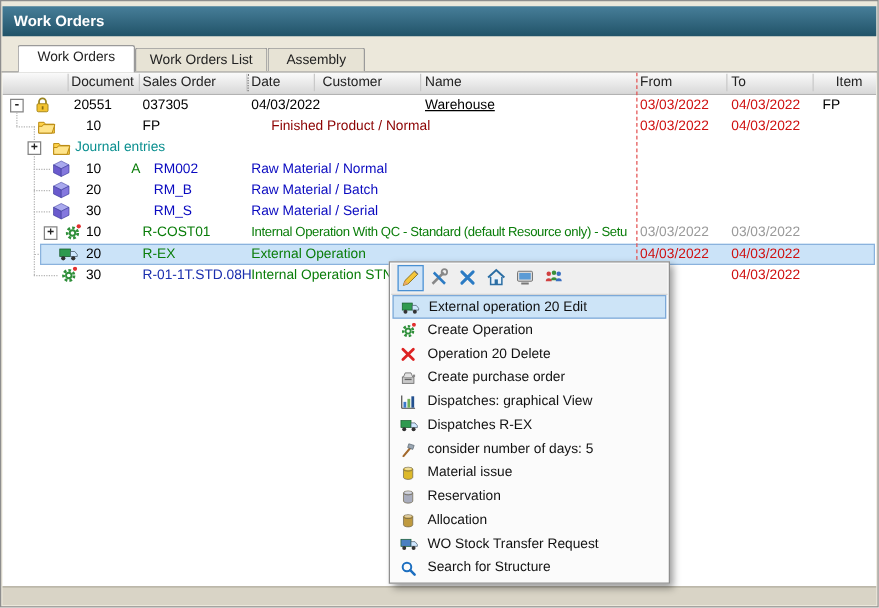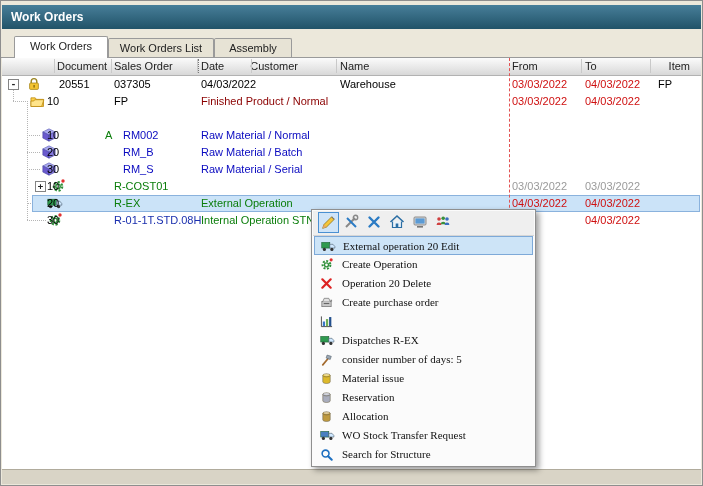--- a/index.html
+++ b/index.html
@@ -15,43 +15,43 @@
   .content{position:absolute;top:57px;left:1px;right:1px;bottom:15px;background:#fff;overflow:hidden;}
   .ghead{position:absolute;top:0;left:0;right:0;height:17px;background:linear-gradient(#fbfbfb,#d8d8d8);
        border-bottom:1px solid #b2b2b2;}
   .hc{position:absolute;top:0;height:17px;line-height:17px;font-size:11px;color:#222;white-space:nowrap;}
   .vsep{position:absolute;top:1px;width:1px;height:14px;background:#c9c9c9;}
   .dotmark{position:absolute;left:196px;top:1px;width:0;height:14px;border-left:1px dotted #777;}
   .reddash{position:absolute;left:507px;top:0;width:0;height:170px;border-left:1px dashed #e35252;z-index:4;}
   .grid{position:absolute;top:18px;left:0;right:0;height:153px;}
   .trow{position:absolute;left:0;width:100%;height:17px;}
   .c{position:absolute;top:0;height:17px;line-height:17px;font-size:11px;white-space:nowrap;color:#000;}
-  .doc{left:45px;width:42px;text-align:left;}
+  .doc{left:37px;width:42px;text-align:right;}
   .so{left:112px;} .so2{left:121px;}
   .desc{left:199px;width:309px;overflow:hidden;}
-  .nm{left:338px;} .fr{left:510px;} .to{left:583px;} .it{left:656px;}
+  .nm{left:338px;text-decoration:underline;} .fr{left:510px;} .to{left:583px;} .it{left:656px;}
   .red{color:#cf1010;} .grey{color:#9a9a9a;} .blue{color:#0a0ac0;} .green{color:#0a7d0a;}
-  .maroon{color:#8b0000;} .tealc{color:#0a8f8f;} .navy{color:#1a2fae;}
+  .maroon{color:#8b0000;margin-left:16px;} .tealc{color:#0a8f8f;} .navy{color:#1a2fae;}
   .exp{position:absolute;top:3px;width:11px;height:11px;background:#fff;border:1px solid #848484;
        box-sizing:border-box;text-align:center;z-index:3;}
   .exp::before{display:block;font:bold 9px/9px "DejaVu Sans Mono",monospace;color:#222;}
   .exp-minus::before{content:"-";}
   .exp-plus::before{content:"+";}
   .ti{position:absolute;top:1px;}
   .selband{position:absolute;left:30px;right:1px;top:0;height:17px;background:#cbe3f8;
        border:1px solid #8ab2dd;box-sizing:border-box;}
   .tl-v{position:absolute;width:0;border-left:1px dotted #b5b5b5;}
   .tl-h{position:absolute;height:0;border-top:1px dotted #b5b5b5;}
   .popup{position:absolute;left:310px;top:208px;width:223px;height:256px;background:#fbfbfb;
        border:1px solid #8f8f8f;box-shadow:3px 3px 6px rgba(0,0,0,.4);z-index:10;}
   .ptb{position:absolute;top:1px;left:1px;right:1px;height:24px;background:#efefef;border-bottom:1px solid #d6d6d6;}
   .tbi{position:absolute;top:1px;width:21px;height:21px;padding:2px;box-sizing:border-box;}
   .tbi.pressed{background:#cfe4f8;border:1px solid #4a90d2;padding:1px;}
   .tbi svg{display:block;}
-  .pmenu{position:absolute;top:26px;left:1px;right:1px;bottom:1px;font-family:Liberation Serif, serif;}
+  .pmenu{position:absolute;top:26px;left:1px;right:1px;bottom:1px;}
   .mitem{position:absolute;left:1px;right:1px;height:19px;box-sizing:border-box;}
   .mitem.sel{background:#cde4f7;border:1px solid #7da9d8;}
   .mi{position:absolute;left:6px;top:3px;}
   .mlabel{position:absolute;left:28px;top:0;height:19px;line-height:19px;font-size:11px;color:#111;white-space:nowrap;}
   .footer{position:absolute;left:1px;right:1px;bottom:1px;height:14px;background:#d9d4c6;border-top:1px solid #b0ab9c;}
 </style>
 </head>
 <body>
 
 <svg width="0" height="0" style="position:absolute">
@@ -160,21 +160,21 @@
     <span>Assembly</span>
   </div>
   <div class="tabline"></div>
 
   <div class="content">
 
     <div class="ghead">
       <span class="hc" style="left:55px">Document</span>
       <span class="hc" style="left:112px">Sales Order</span>
       <span class="hc" style="left:199px">Date</span>
-      <span class="hc" style="left:236px;width:60px;text-align:right">Customer</span>
+      <span class="hc" style="left:256px;width:60px;">Customer</span>
       <span class="hc" style="left:338px">Name</span>
       <span class="hc" style="left:510px">From</span>
       <span class="hc" style="left:583px">To</span>
       <span class="hc" style="left:650px;width:38px;text-align:right">Item</span>
       <i class="vsep" style="left:52px"></i>
       <i class="vsep" style="left:109px"></i>
       <i class="vsep" style="left:195px"></i>
       <i class="vsep" style="left:249px"></i>
       <i class="vsep" style="left:334px"></i>
       <i class="vsep" style="left:579px"></i>
@@ -213,20 +213,27 @@
         <svg class="ti" style="left:28px;top:2px" width="15" height="13">
             <use href="#s-folder"></use>
           </svg>
         <span class="c doc">10</span>
         <span class="c so">FP</span>
         <span class="c desc maroon">Finished Product / Normal</span>
         <span class="c fr red">03/03/2022</span>
         <span class="c to red">04/03/2022</span>
       </div>
 
+      <div class="trow" style="top:34px">
+        <span class="exp exp-plus" style="left:20px"></span>
+        <svg class="ti" style="left:40px;top:2px" width="15" height="13">
+            <use href="#s-folder"></use>
+          </svg>
+        <span class="c tealc" style="left:58px">Journal entries</span>
+      </div>
 
       <div class="trow" style="top:51px">
         <svg class="ti" style="left:40px" width="14" height="14">
             <use href="#s-cube"></use>
           </svg>
         <span class="c doc">10</span>
         <span class="c green" style="left:103px">A</span>
         <span class="c so2 blue">RM002</span>
         <span class="c desc blue">Raw Material / Normal</span>
       </div>
@@ -249,20 +256,21 @@
         <span class="c desc blue">Raw Material / Serial</span>
       </div>
 
       <div class="trow" style="top:102px">
         <span class="exp exp-plus" style="left:33px"></span>
         <svg class="ti" style="left:49px;color:#2f8f3a" width="14" height="14">
             <use href="#s-gear"></use>
           </svg>
         <span class="c doc">10</span>
         <span class="c so green">R-COST01</span>
+        <span class="c desc green" style="font-size:10.5px;letter-spacing:-0.3px">Internal Operation With QC - Standard (default Resource only) - Setu</span>
         <span class="c fr grey">03/03/2022</span>
         <span class="c to grey">03/03/2022</span>
       </div>
 
       <div class="trow" style="top:119px">
         <i class="selband"></i>
         <svg class="ti" style="left:45px;top:2px;color:#2f9a4f" width="16" height="12">
             <use href="#s-truck"></use>
           </svg>
         <span class="c doc">20</span>
@@ -340,20 +348,21 @@
       <div class="mitem" style="top:57px">
         <svg class="mi" width="13" height="13" viewBox="0 0 14 14">
             <use href="#s-register"></use>
           </svg>
         <span class="mlabel">Create purchase order</span>
       </div>
       <div class="mitem" style="top:76px">
         <svg class="mi" width="13" height="13" viewBox="0 0 14 14">
             <use href="#s-chart"></use>
           </svg>
+        <span class="mlabel">Dispatches: graphical View</span>
       </div>
       <div class="mitem" style="top:95px">
         <svg class="mi" style="color:#2f9a4f" width="15" height="12" viewBox="0 0 16 12">
             <use href="#s-truck"></use>
           </svg>
         <span class="mlabel">Dispatches R-EX</span>
       </div>
       <div class="mitem" style="top:114px">
         <svg class="mi" width="13" height="13" viewBox="0 0 14 14">
             <use href="#s-hammer"></use>

